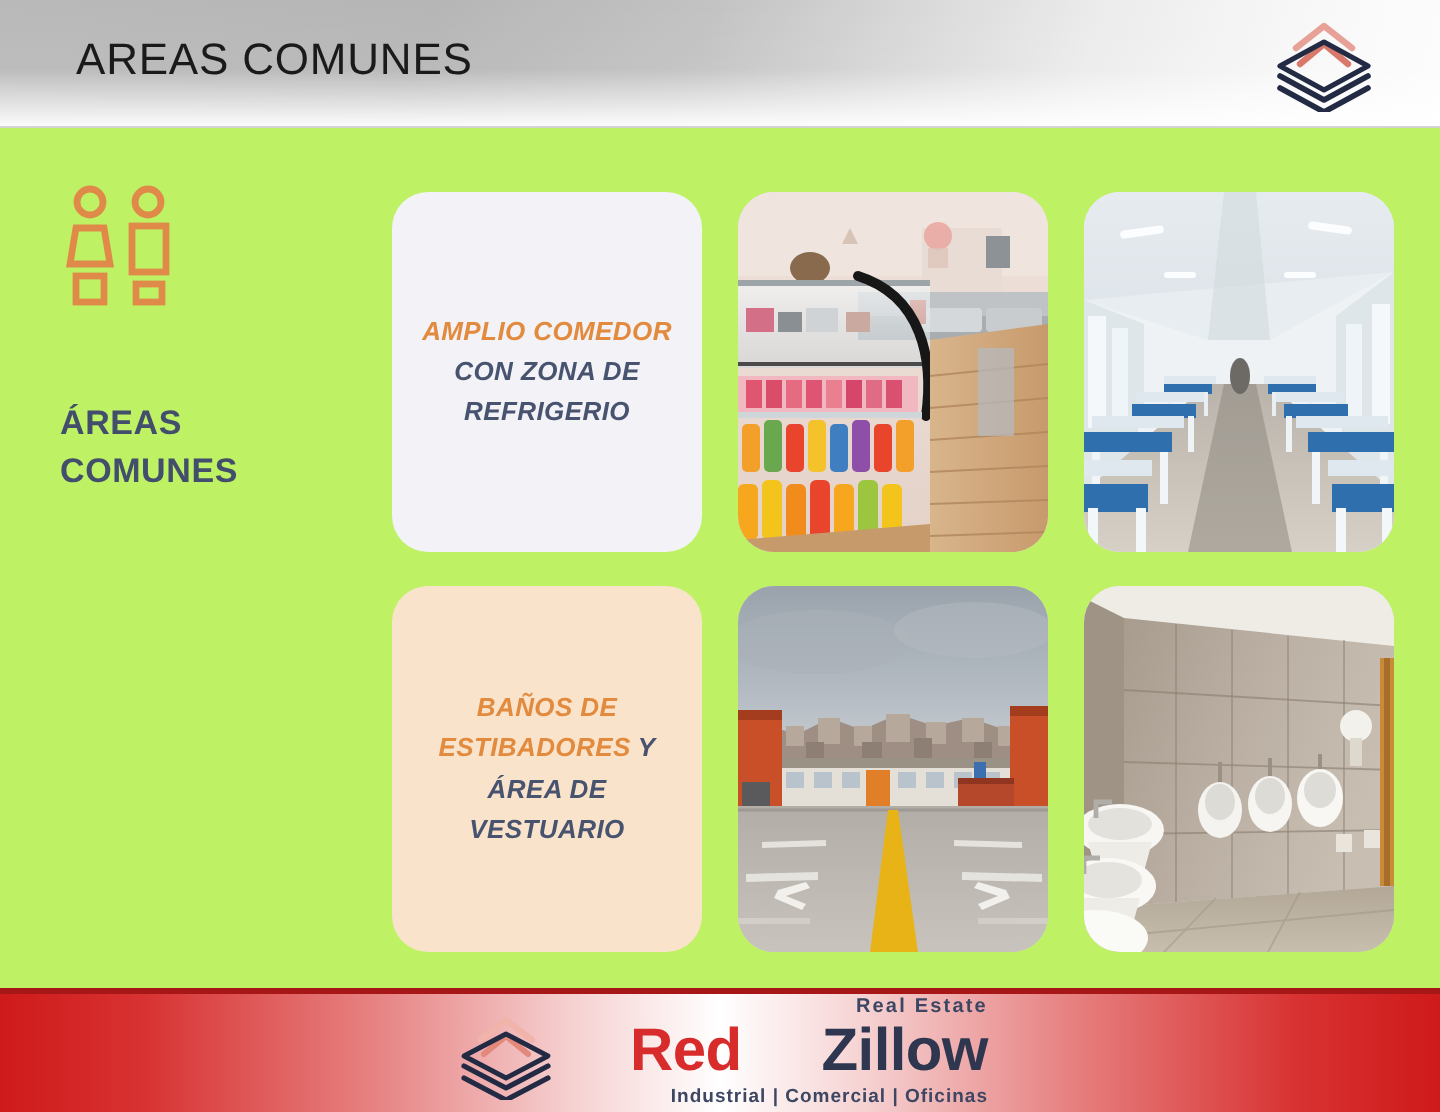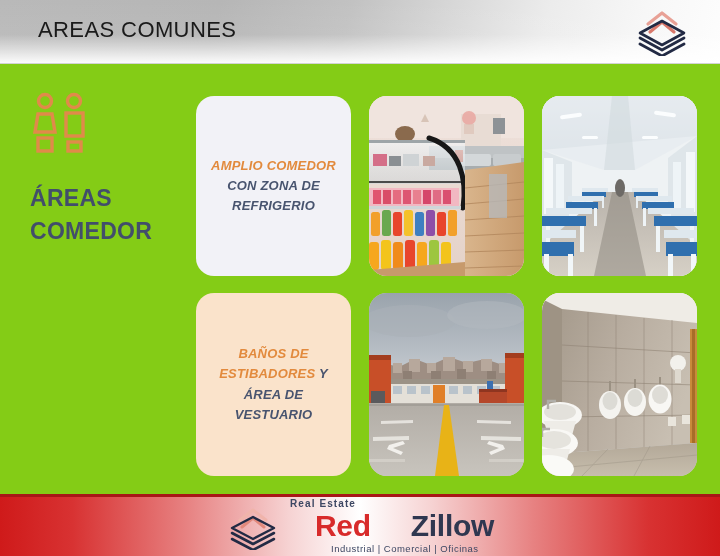--- a/index.html
+++ b/index.html
@@ -14,21 +14,21 @@
     overflow: hidden;
     position: relative;
   }
 
   
   .slide {
     position: absolute;
     left: 0; top: 0;
     width: 720px;
     height: 556px;
-    background: #84cc16;
+    background: #bef264;
   }
 
   
   .header {
     position: absolute;
     left: 0; top: 0;
     width: 720px;
     height: 64px;
     background:
       linear-gradient(to bottom, rgba(255,255,255,0) 0%, rgba(255,255,255,0.05) 55%, rgba(255,255,255,0.95) 100%),
@@ -62,23 +62,23 @@
     left: 22px;
     top: 92px;
     width: 160px;
   }
   .restroom-icon {
     width: 62px;
     height: 66px;
     margin-left: 8px;
   }
   .left-title {
-    margin-top: 24px;
+    margin-top: 42px;
     margin-left: 8px;
-    font-size: 23px;
+    font-size: 17px;
     font-weight: bold;
     line-height: 1.42;
     color: #424e6b;
     letter-spacing: 0.3px;
   }
 
   
   .grid {
     position: absolute;
     left: 196px;
@@ -147,39 +147,39 @@
     position: absolute;
     left: 0; right: 0;
     top: 0;
     height: 100%;
     display: flex;
     align-items: center;
     justify-content: center;
     gap: 8px;
   }
   .footer-logo { width: 56px; height: 46px; flex: none; }
-  .footer-text { text-align: left; line-height: 1; }
+  .footer-text { text-align: right; line-height: 1; }
   .footer-tagline-top {
     font-size: 10px;
     font-weight: bold;
     letter-spacing: 1.1px;
     color: #3d4763;
     margin-bottom: 2px;
   }
   .footer-brand {
     font-size: 30px;
     font-weight: bold;
     letter-spacing: -0.3px;
     line-height: 1;
   }
   .brand-red  { color: #d82b2b; margin-left: 25px; }
   .brand-dark { color: #2f3750; padding-left: 40px; }
   .footer-tagline-bottom {
     font-size: 9.5px;
-    font-weight: normal;
+    font-weight: bold;
     letter-spacing: 0.5px;
     color: #3d4763;
     margin-top: 3px;
     margin-left: 41px;
   }
 </style>
 </head>
 <body>
 
 <div class="slide">
@@ -211,21 +211,21 @@
           <rect x="8" y="46" width="14" height="13"></rect>
 
           <circle cx="44" cy="9" r="6.5"></circle>
           <rect x="36" y="21" width="17" height="23"></rect>
           <rect x="38" y="50" width="13" height="9"></rect>
         </g>
       </svg>
     </div>
     <div class="left-title">
       <div>ÁREAS</div>
-      <div>COMEDOR</div>
+      <div>COMUNES</div>
     </div>
   </div>
 
   <div class="grid">
 
     <div class="text-card card-lavender">
       <div class="card-text">
         <span class="hl">AMPLIO COMEDOR</span>
         <span>CON ZONA DE REFRIGERIO</span>
       </div>

